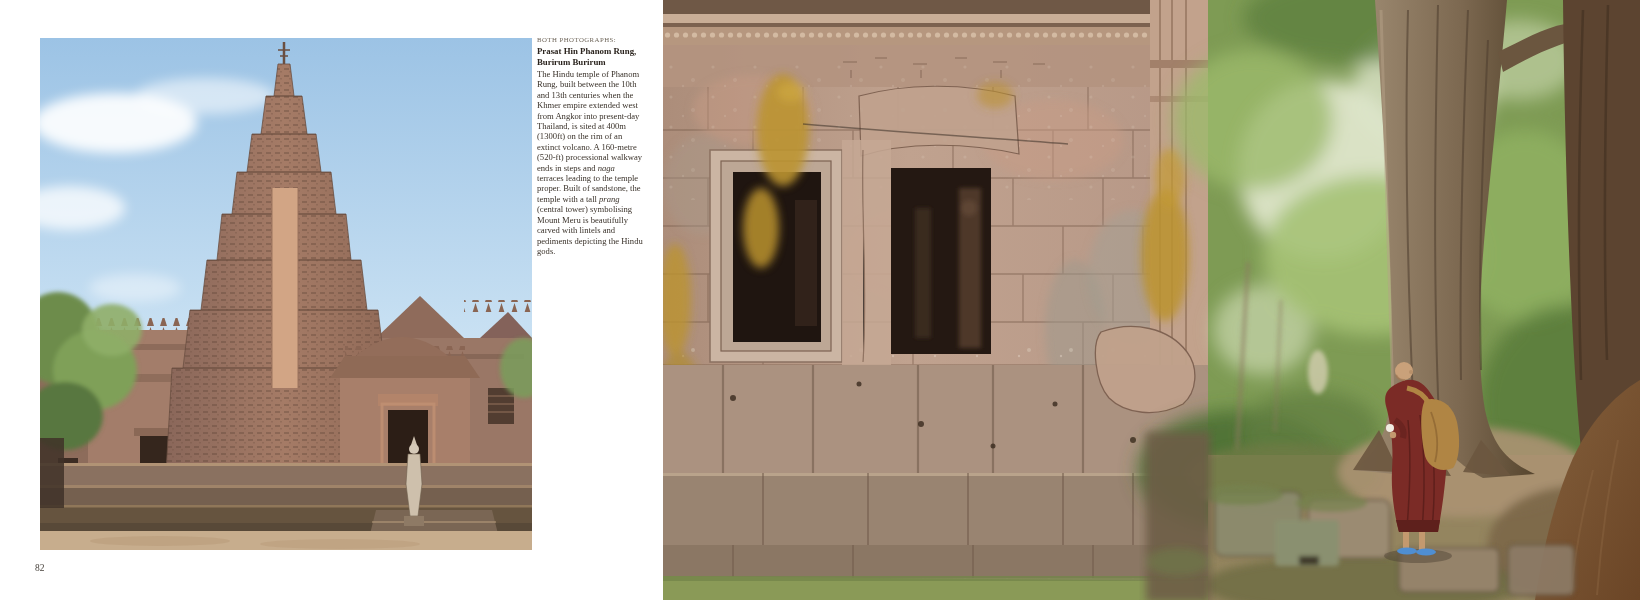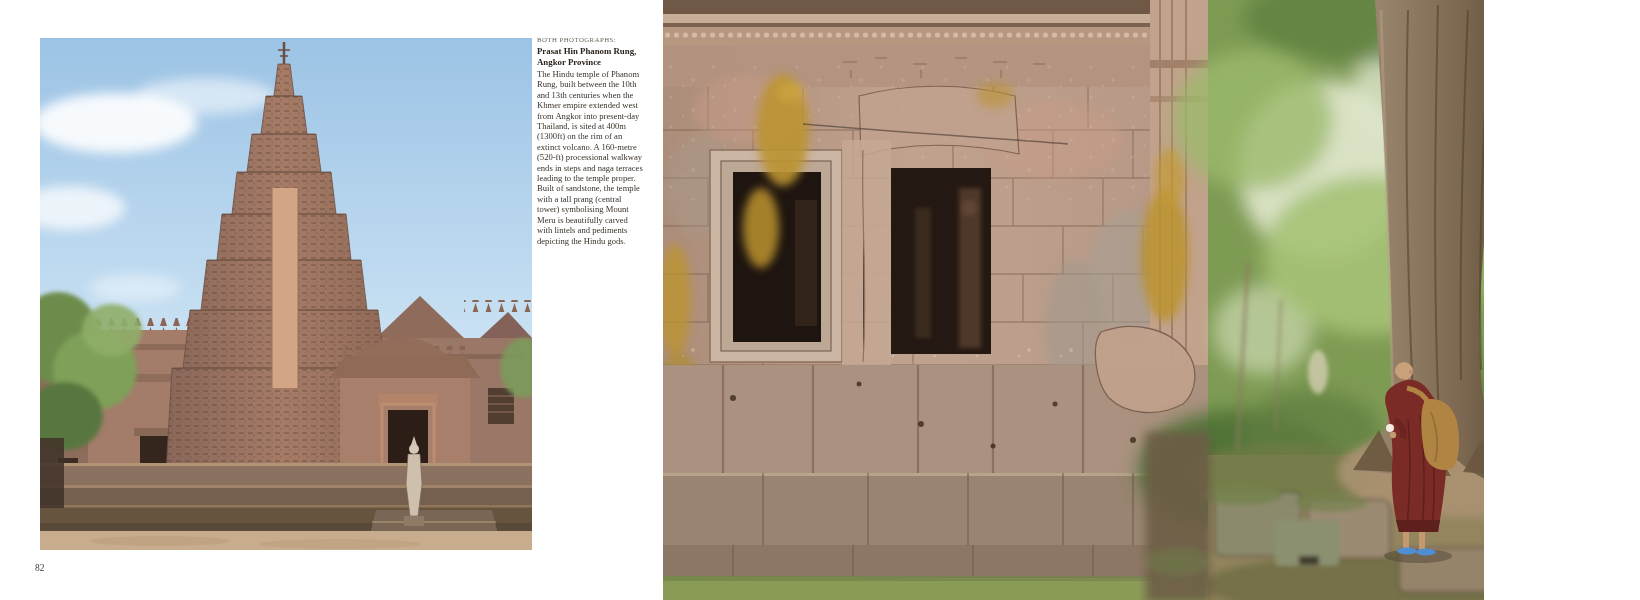--- a/index.html
+++ b/index.html
@@ -1,24 +1,24 @@
 <!DOCTYPE html>
 <html><head>
 <meta charset="utf-8">
 <style>
   html,body{margin:0;padding:0;background:#ffffff;}
-  #spread{position:relative;width:1484px;height:600px;background:#ffffff;overflow:hidden;
+  #spread{position:relative;width:1640px;height:600px;background:#ffffff;overflow:hidden;
           font-family:"Liberation Serif", serif;}
   #left-photo{position:absolute;left:40px;top:38px;width:492px;height:512px;overflow:hidden;}
   #right-photo{position:absolute;left:663px;top:0;width:977px;height:600px;overflow:hidden;}
   #caption{position:absolute;left:537px;top:36px;width:106px;color:#3a322a;}
   .credit{font-size:6.8px;letter-spacing:0.45px;color:#6f665a;margin:0 0 3px 0;}
   .cap-title{font-size:8.8px;font-weight:bold;color:#2b241e;line-height:11px;margin:0;}
   .cap-body{font-size:8.6px;line-height:10.4px;color:#3a322a;margin-top:1px;}
-  .cap-body .it{}
+  .cap-body .it{font-style:italic;}
   #page-number{position:absolute;left:35px;top:563px;font-size:9.5px;color:#46403a;}
   svg{display:block;}
 </style>
 </head>
 <body>
 
 <div id="spread">
 
   <div id="left-photo">
     <svg width="492" height="512" viewBox="0 0 492 512">
@@ -135,21 +135,21 @@
         <ellipse cx="72" cy="292" rx="30" ry="26" fill="#8fae68" opacity="0.9"></ellipse>
       </g>
       <ellipse cx="484" cy="330" rx="24" ry="30" fill="#7c9b5c" opacity="0.9" filter="url(#bl2)"></ellipse>
       <rect x="0" y="400" width="24" height="70" fill="#3f3128" opacity="0.85"></rect>
     </svg>
   </div>
 
   <div id="caption">
     <p class="credit">BOTH PHOTOGRAPHS:</p>
     <p class="cap-title">Prasat Hin Phanom Rung,</p>
-    <p class="cap-title">Angkor Province</p>
+    <p class="cap-title">Burirum Burirum</p>
     <div class="cap-body"><span>The Hindu temple of Phanom Rung, built between the 10th and 13th centuries when the Khmer empire extended west from Angkor into present-day Thailand, is sited at 400m (1300ft) on the rim of an extinct volcano. A 160-metre (520-ft) processional walkway ends in steps and </span><span class="it">naga</span><span> terraces leading to the temple proper. Built of sandstone, the temple with a tall </span><span class="it">prang</span><span> (central tower) symbolising Mount Meru is beautifully carved with lintels and pediments depicting the Hindu gods.</span></div>
   </div>
 
   <div id="page-number">82</div>
 
   <div id="right-photo">
     <svg width="977" height="600" viewBox="0 0 977 600">
       <defs>
         <linearGradient id="wallG" x1="0" y1="0" x2="1" y2="0">
           <stop offset="0" stop-color="#ac8d7a"></stop>

